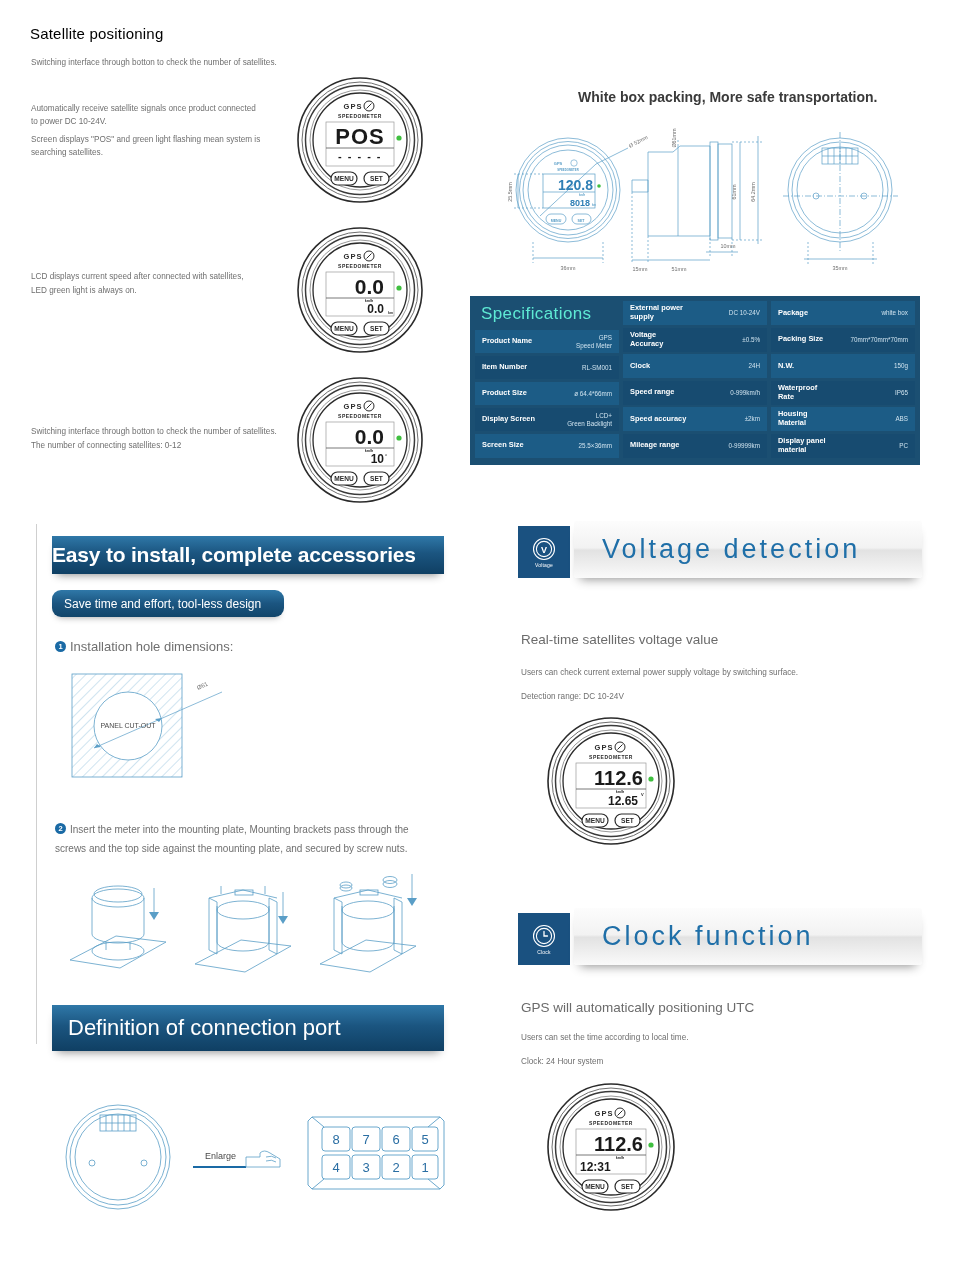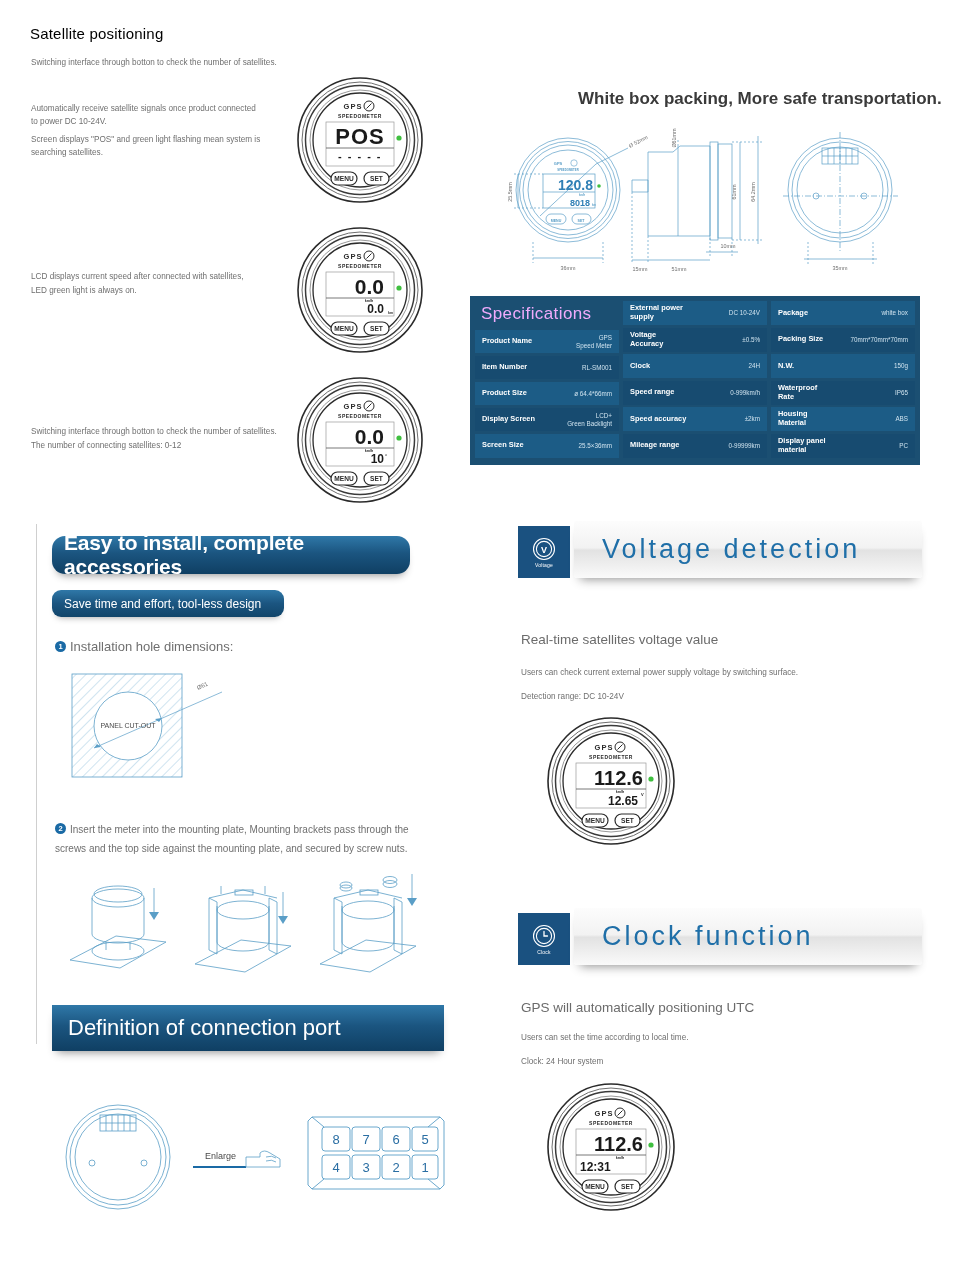--- a/index.html
+++ b/index.html
@@ -28,21 +28,21 @@
   }
   .spec-col { display:flex; flex-direction:column; flex:1; }
   .spec-col + .spec-col { margin-left:4px; }
   .spec-row {
     display:flex; align-items:center; justify-content:space-between;
     height:25px; padding:0 7px; margin-bottom:2.5px;
     background:#1c5c86;
   }
   .spec-row.alt { background:#174b70; }
   .spec-row.title-row { background:transparent; height:28px; padding-left:6px; }
-  .spec-title { color:#f0abfc; font-size:17px; font-weight:300; letter-spacing:.4px; }
+  .spec-title { color:#5eead4; font-size:17px; font-weight:300; letter-spacing:.4px; }
   .spec-k { color:#ffffff; font-size:7.4px; font-weight:700; line-height:1.2; }
   .spec-v { color:#cfe3ef; font-size:6.3px; text-align:right; line-height:1.2; }
 
   
   .banner {
     position:absolute; display:flex; align-items:center;
     background:linear-gradient(to bottom,#2f78a8 0%,#1b5580 45%,#0f3f63 100%);
     box-shadow:0 6px 9px -5px rgba(0,0,0,.45);
   }
   .banner-txt { color:#fff; }
@@ -170,21 +170,21 @@
     <text x="88" y="87" text-anchor="end" font-family="Liberation Sans, sans-serif" font-size="12" font-weight="700" fill="#1a1a1a">10</text>
     <text x="89" y="82" font-family="Liberation Sans, sans-serif" font-size="5" font-weight="700" fill="#1a1a1a">°</text>
     <circle cx="103" cy="62" r="2.6" fill="#3fbf3f"></circle>
     <rect x="35" y="96" width="26" height="13" rx="6.5" fill="#fff" stroke="#2b2b2b" stroke-width="1.2"></rect>
     <text x="48" y="105" text-anchor="middle" font-family="Liberation Sans, sans-serif" font-size="6.6" font-weight="700" fill="#2b2b2b">MENU</text>
     <rect x="68" y="96" width="25" height="13" rx="6.5" fill="#fff" stroke="#2b2b2b" stroke-width="1.2"></rect>
     <text x="80.5" y="105" text-anchor="middle" font-family="Liberation Sans, sans-serif" font-size="6.6" font-weight="700" fill="#2b2b2b">SET</text>
   </svg>
 </div>
 
-<div class="abs" style="left:578px; top:89px; font-size:17px; color:#3a3a3a; font-weight:700;">White box packing, More safe transportation.</div>
+<div class="abs" style="left:578px; top:89px; font-size:14px; color:#3a3a3a; font-weight:700;">White box packing, More safe transportation.</div>
 
 <div class="abs" style="left:478px; top:118px;">
   <svg width="440" height="170" viewBox="0 0 440 170">
     <g class="tech" stroke-width=".7">
 
       <circle cx="90" cy="72" r="52"></circle>
       <circle cx="90" cy="72" r="48.5"></circle>
       <circle cx="90" cy="72" r="45"></circle>
       <circle cx="90" cy="72" r="40"></circle>
       <rect x="65" y="56" width="52" height="34"></rect>
@@ -344,21 +344,21 @@
     </div>
     <div class="spec-row alt">
       <span class="spec-k">Display panel<br>material</span>
       <span class="spec-v">PC</span>
     </div>
   </div>
 </div>
 
 <div class="abs" style="left:36px; top:524px; width:1px; height:520px; background:#cfcfcf;"></div>
 
-<div class="banner" style="left:52px; top:536px; width:358px; height:38px; padding-left:12px;border-radius:13px;">
+<div class="banner" style="left:52px; top:536px; width:392px; height:38px; ">
   <span class="banner-txt banner-h1">Easy to install, complete accessories</span>
 </div>
 
 <div class="banner-sub" style="left:52px; top:590px; width:232px; height:27px;">
   <span>Save time and effort, tool-less design</span>
 </div>
 
 <div class="abs" style="left:55px; top:637px; width:300px;">
   <span class="step-num">1</span><span class="body-m" style="font-size:13px;">Installation hole dimensions:</span>
 </div>

